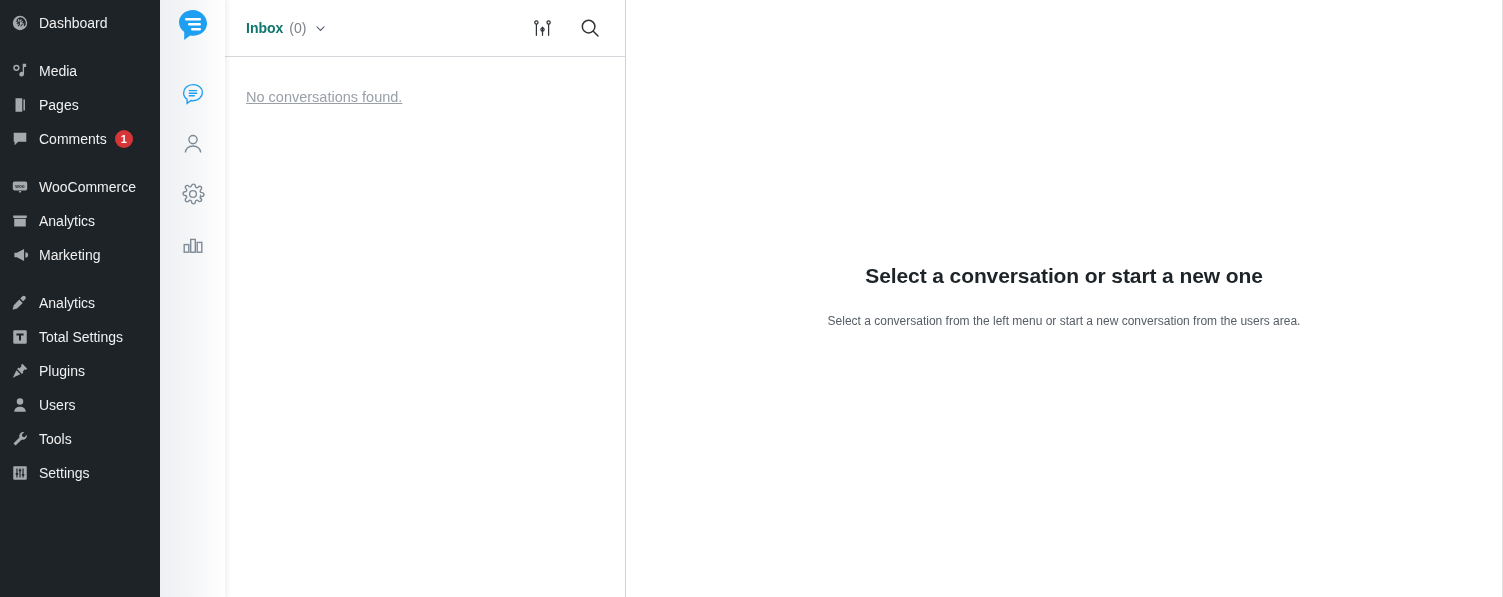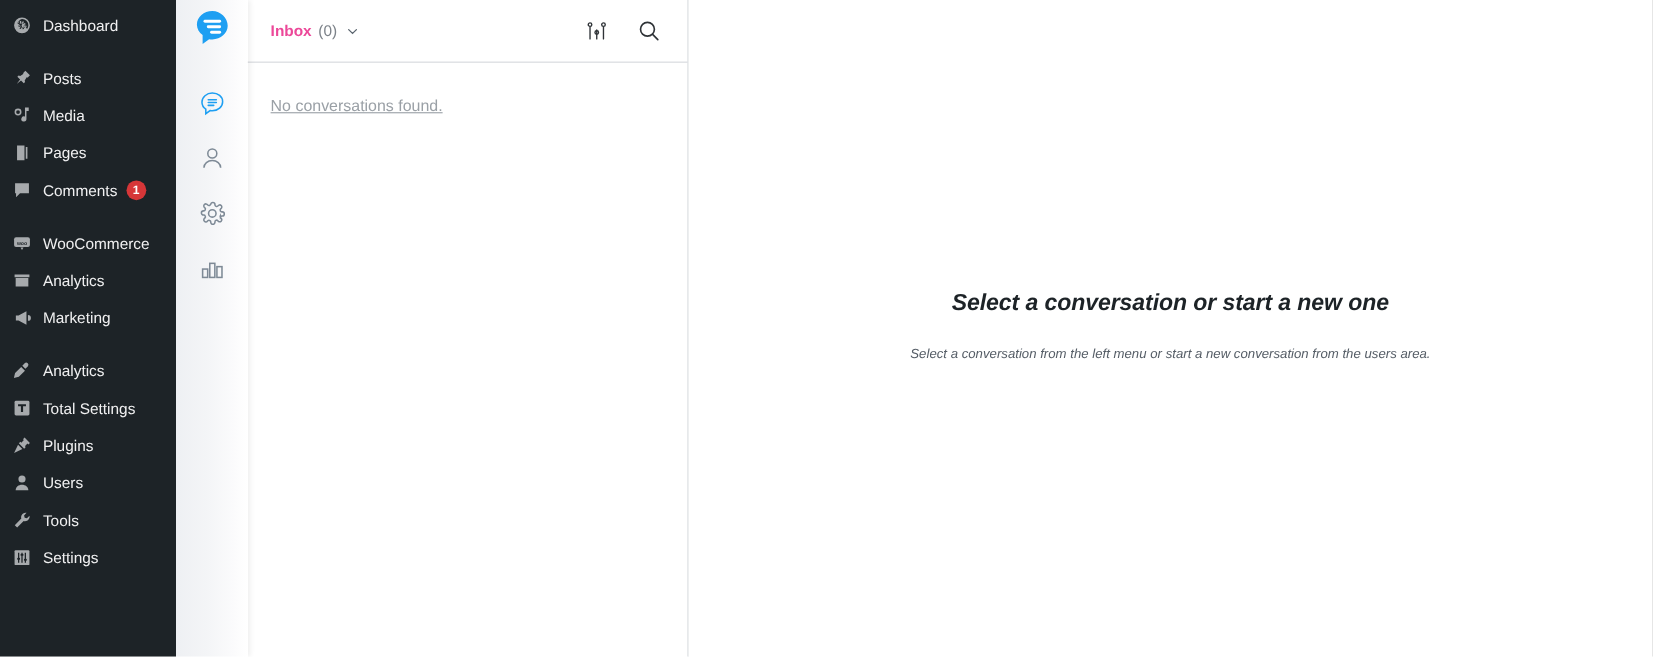--- a/index.html
+++ b/index.html
@@ -71,38 +71,37 @@
   .conv-header {
     height: 57px; flex: 0 0 57px;
     border-bottom: 1px solid #d5d8dc;
     display: flex; align-items: center;
     padding: 0 24px 0 21px;
   }
   .inbox-title {
     display: flex; align-items: center; gap: 6px;
     font-size: 14px; cursor: pointer;
   }
-  .inbox-name { color: #ec4899; font-weight: 700; }
+  .inbox-name { color: #0f766e; font-weight: 700; }
   .inbox-count { color: #7c8289; font-weight: 400; }
   .chev { display: flex; align-items: center; color: #5c6670; margin-left: 2px; }
   .hdr-actions { margin-left: auto; display: flex; align-items: center; gap: 26px; }
   .hdr-btn { color: #2f3337; cursor: pointer; display: flex; align-items: center; }
   .conv-empty {
     padding: 32px 24px 0 21px;
     font-size: 14.5px; color: #9aa0a6; text-decoration: underline;
   }
 
   
   .main {
     flex: 1 1 auto; height: 597px; background: #fff;
     border-right: 1px solid #e0e0e0;
     display: flex; flex-direction: column;
     align-items: center; justify-content: center;
     padding-bottom: 6px;
-    font-style: italic;
   }
   .main-title {
     font-size: 21px; font-weight: 700; color: #1d2327;
     letter-spacing: -0.1px; margin-bottom: 26px;
   }
   .main-sub { font-size: 12px; color: #555d66; }
 </style>
 </head>
 <body>
 
@@ -114,28 +113,20 @@
       <span class="wp-ico">
         <svg width="18" height="18" viewBox="0 0 20 20" fill="currentColor">
             <path d="M10 2a8 8 0 1 0 0 16 8 8 0 0 0 0-16zm0 1.6a6.4 6.4 0 0 1 6.4 6.4 6.4 6.4 0 0 1-1.1 3.6l-1.3-.9.9-2.5-2.3 1.6-1.1-.8.6 2.3-1.2.9-.9-2.4-1.3 1.9-1.4-.4 1.8-2.1-2.4.3-.5-1.4 2.6.4L5.3 8l.7-1.3 2 1.8-.3-2.6 1.4-.4.4 2.6 1.3-2.2 1.3.6-1.4 2.3 2.3-1.1.8 1.2-2.5 1.1 2.5.3v.2a2.1 2.1 0 1 1-4.2 0c0-.9.6-1.7 1.4-2l-4.9-.7-.5 1.4A6.4 6.4 0 0 1 10 3.6z"></path>
           </svg>
       </span>
       <span class="wp-label">Dashboard</span>
     </div>
 
     <div class="wp-gap"></div>
 
-    <div class="wp-item">
-      <span class="wp-ico">
-        <svg width="18" height="18" viewBox="0 0 20 20" fill="currentColor">
-            <path d="M13.4 2.6 11 5l.6.6-3.4 2.2-1.6-.4-1.3 1.3 2.8 2.8-3.5 4.4 4.4-3.5 2.8 2.8 1.3-1.3-.4-1.6L15 9l.6.6 2.4-2.4-4.6-4.6z"></path>
-          </svg>
-      </span>
-      <span class="wp-label">Posts</span>
-    </div>
     <div class="wp-item">
       <span class="wp-ico">
         <svg width="18" height="18" viewBox="0 0 20 20" fill="currentColor">
             <path d="M6 3a3.5 3.5 0 1 0 0 7 3.5 3.5 0 0 0 0-7zm0 1.6a1.9 1.9 0 1 1 0 3.8 1.9 1.9 0 0 1 0-3.8zM13 2v9.1a2.6 2.6 0 1 0 1.5 2.3V5.5h2.3V2H13z"></path>
           </svg>
       </span>
       <span class="wp-label">Media</span>
     </div>
     <div class="wp-item">
       <span class="wp-ico">

